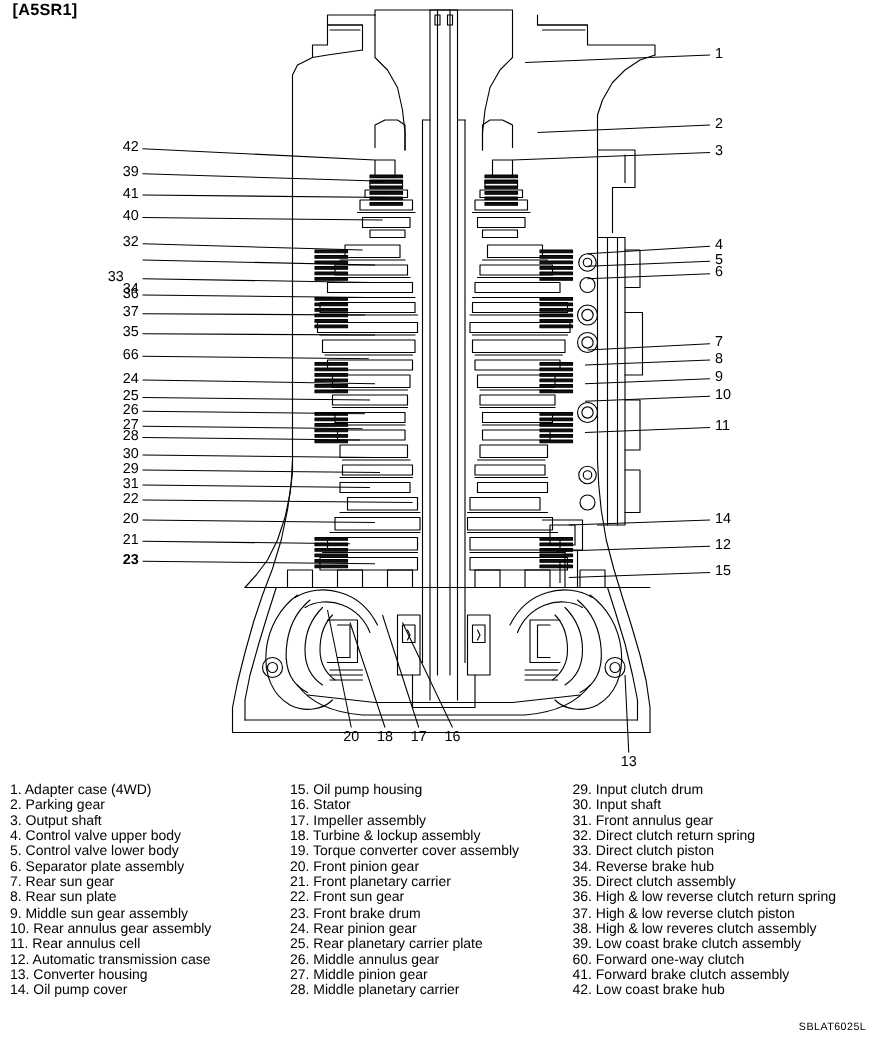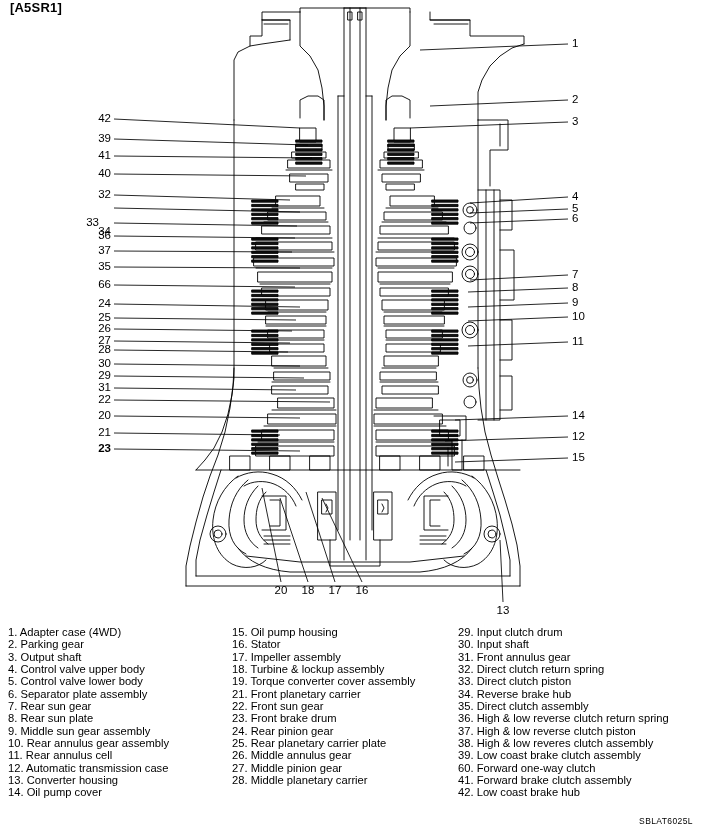--- a/index.html
+++ b/index.html
@@ -413,20 +413,21 @@
       <div class="legend-item">12. Automatic transmission case</div>
       <div class="legend-item">13. Converter housing</div>
       <div class="legend-item">14. Oil pump cover</div>
     </div>
   <div class="legend-col" id="legend-col-2">
       <div class="legend-item">15. Oil pump housing</div>
       <div class="legend-item">16. Stator</div>
       <div class="legend-item">17. Impeller assembly</div>
       <div class="legend-item">18. Turbine &amp; lockup assembly</div>
       <div class="legend-item">19. Torque converter cover assembly</div>
+      <div class="legend-item">20. Front pinion gear</div>
       <div class="legend-item">21. Front planetary carrier</div>
       <div class="legend-item">22. Front sun gear</div>
       <div class="legend-item">23. Front brake drum</div>
       <div class="legend-item">24. Rear pinion gear</div>
       <div class="legend-item">25. Rear planetary carrier plate</div>
       <div class="legend-item">26. Middle annulus gear</div>
       <div class="legend-item">27. Middle pinion gear</div>
       <div class="legend-item">28. Middle planetary carrier</div>
     </div>
   <div class="legend-col" id="legend-col-3">

